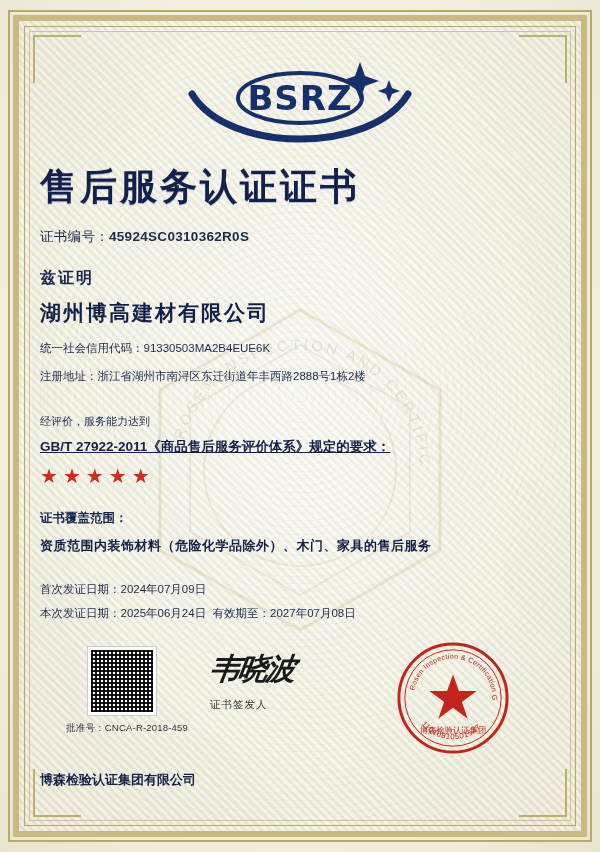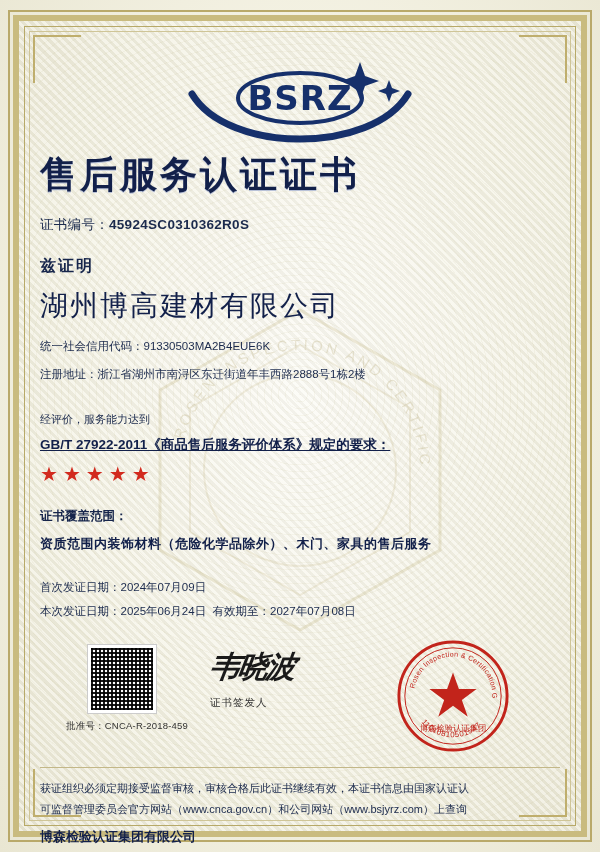--- a/index.html
+++ b/index.html
@@ -54,35 +54,35 @@
   .content{
     position:absolute;left:40px;right:40px;top:44px;bottom:40px;
     text-align:left;
     color:#1d2a46;
   }
   
   .logo{
     margin:14px auto 0;width:300px;height:90px;position:relative;
   }
   .title{
-    margin-top:2px;
+    margin-top:14px;
     font-size:37px;font-weight:bold;letter-spacing:3px;
     color:#12204a;
     font-family:Liberation Serif, serif;
     text-shadow:0 1px 0 #b9c2d8;
   }
   .cert-no{
     margin-top:16px;font-size:13.5px;color:#1b2a4d;letter-spacing:.3px;
   }
   .cert-no b{font-weight:bold;}
   .hereby{
     margin-top:22px;font-size:16px;font-weight:bold;color:#16254b;letter-spacing:2px;
   }
   .company{
-    margin-top:10px;font-size:28px;font-weight:normal;color:#12204a;letter-spacing:2px;
+    margin-top:10px;font-size:21px;font-weight:bold;color:#12204a;letter-spacing:2px;
   }
   .usci{
     margin-top:14px;font-size:11.5px;color:#1b2a4d;
   }
   .addr{
     margin-top:10px;font-size:11.5px;color:#1b2a4d;line-height:1.9;
   }
   .addr .row span.lab{font-weight:normal;}
   .eval{
     margin-top:26px;font-size:11px;color:#1b2a4d;
@@ -237,21 +237,17 @@
           <textPath href="#sealTop" startOffset="6%">Rosen Inspection &amp; Certification Group Co., Ltd</textPath>
         </text>
         <text font-size="8" fill="#c2241b" font-family="Liberation Sans, sans-serif" letter-spacing="0.5">
           <textPath href="#sealBot" startOffset="22%">11010810501547</textPath>
         </text>
         <polygon points="60,36 66,53 84,53 69,64 75,81 60,70 45,81 51,64 36,53 54,53" fill="#c2241b"></polygon>
         <text x="60" y="96" text-anchor="middle" font-size="8.5" fill="#c2241b" font-family="DejaVu Sans, sans-serif">博森检验认证集团</text>
       </svg>
     </div>
 
-    <div class="footer">
-      <div>获证组织必须定期接受监督审核，审核合格后此证书继续有效，本证书信息由国家认证认</div>
-      <div>可监督管理委员会官方网站（www.cnca.gov.cn）和公司网站（www.bsjyrz.com）上查询</div>
-    </div>
 
     <div class="org">博森检验认证集团有限公司</div>
 
   </div>
 </div>
 
 </body></html>

